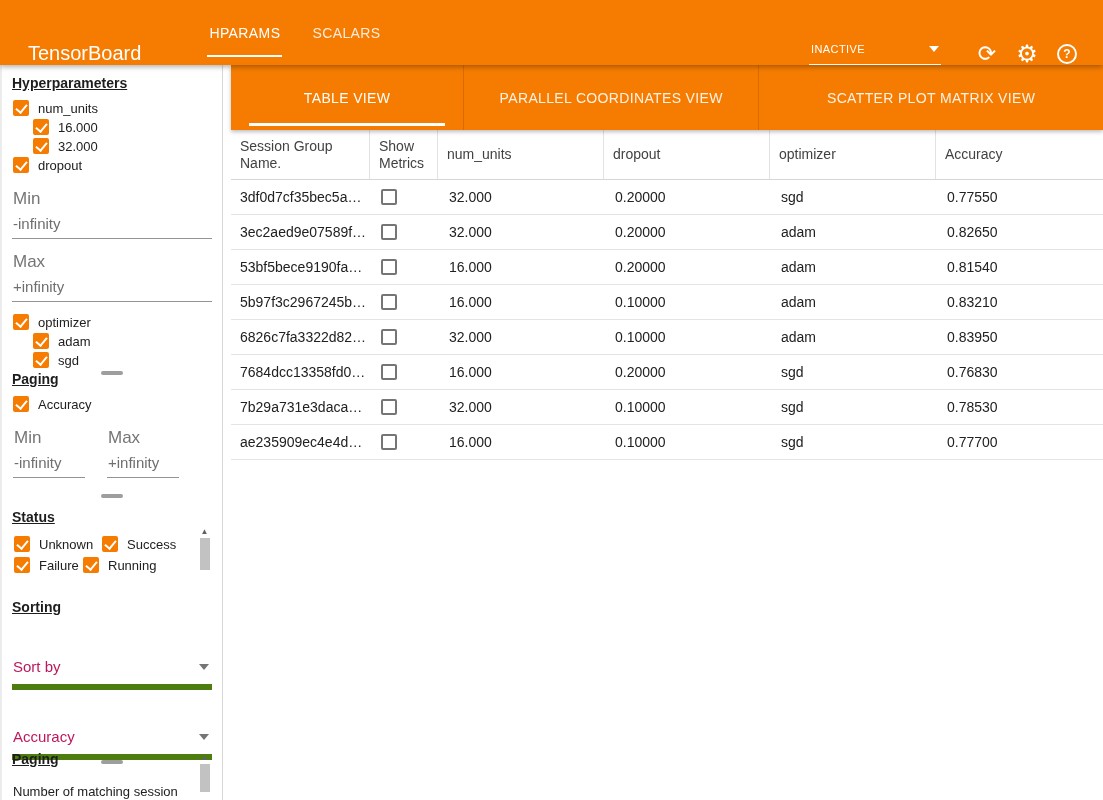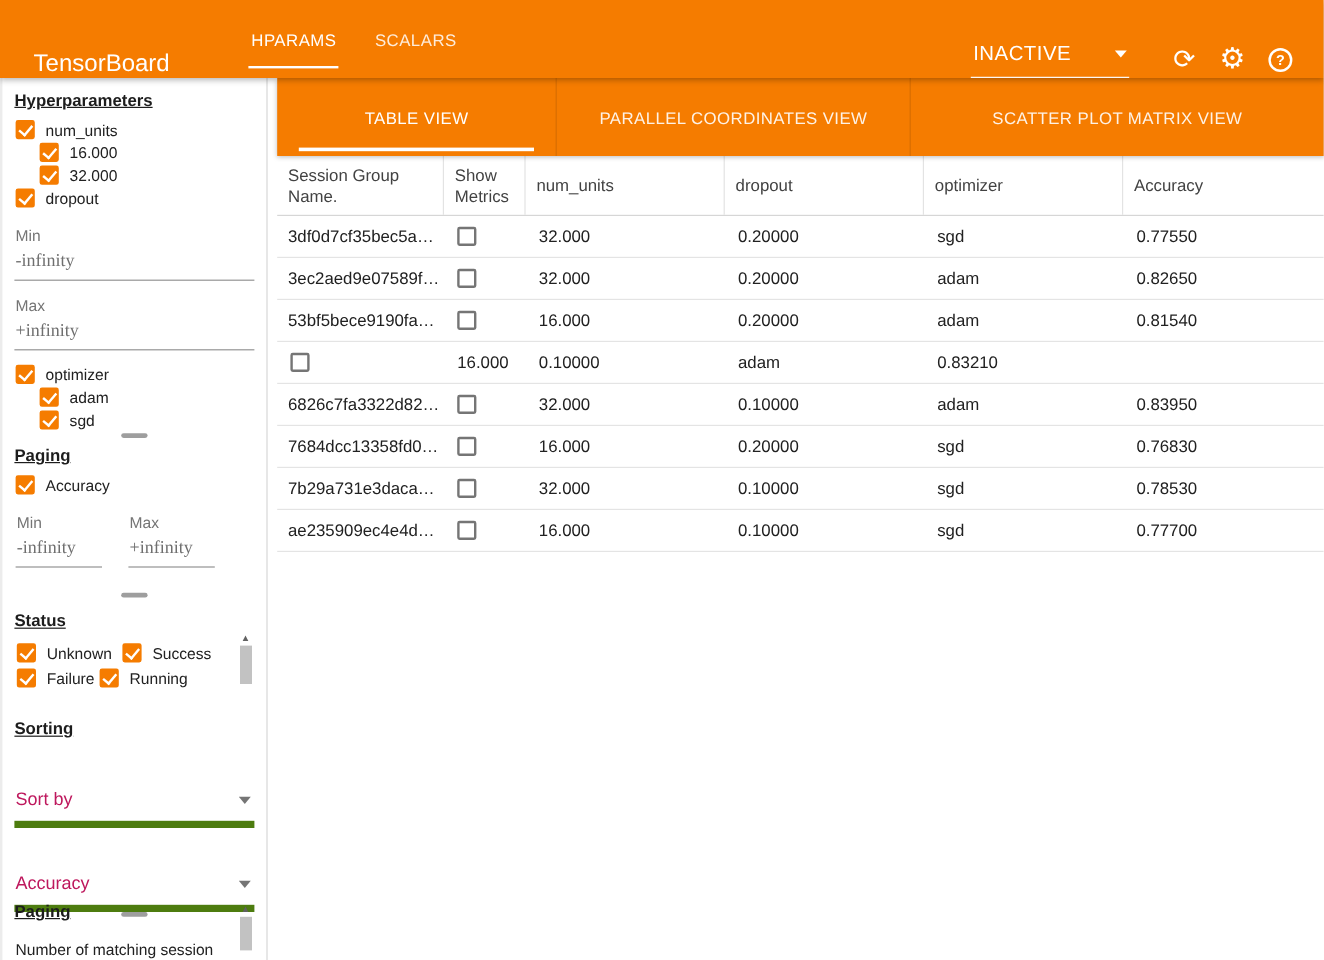--- a/index.html
+++ b/index.html
@@ -11,21 +11,21 @@
     display:flex;align-items:flex-end;color:#fff;z-index:20;box-shadow:0 2px 5px rgba(0,0,0,.3)}
   .tb-title{font-size:20px;font-weight:400;margin-left:28px;white-space:nowrap}
   .tb-tabs{display:flex;height:100%;margin-left:52px}
   .tb-tab{display:flex;align-items:center;padding:0 16px;font-size:14px;letter-spacing:.4px;
     cursor:pointer;position:relative;color:rgba(255,255,255,.85);text-transform:uppercase}
   .tb-tab.active{color:#fff}
   .tb-tab.active::after{content:"";position:absolute;left:14px;right:14px;bottom:8px;height:2px;background:#fff}
   .tb-right{margin-left:auto;display:flex;align-items:center;margin-right:26px}
   .reload-select{width:132px;display:flex;align-items:center;justify-content:space-between;
     border-bottom:1px solid rgba(255,255,255,.95);padding:0 2px 9px 2px;margin-right:16px;
-    font-size:17px;letter-spacing:.4px;cursor:pointer}
+    font-size:11px;letter-spacing:.4px;cursor:pointer}
   .caret-w{width:0;height:0;border-left:5px solid transparent;border-right:5px solid transparent;
     border-top:6px solid #fff}
   .icon-btn{width:20px;height:20px;display:flex;align-items:center;justify-content:center;
     font-size:22px;line-height:20px;cursor:pointer;margin-left:20px;color:#fff}
   .icon-btn.gear{font-size:24px}
   .icon-btn.help{border:2px solid #fff;border-radius:50%;font-size:12px;font-weight:bold}
 
   
   .sidebar{position:fixed;top:65px;left:0;width:223px;height:735px;background:#fff;
     border-right:1px solid #d8d8d8;border-left:2px solid #ececec;overflow:hidden;padding:2px 10px 0 10px}
@@ -36,23 +36,23 @@
   .sec-sorting{height:152px}
   .sb-title{font-size:14px;font-weight:bold;color:#1d1d1d;text-decoration:underline;margin:8px 0 9px 0}
   .cb-row{display:flex;align-items:center;margin:0 0 3px 1px;cursor:pointer}
   .cb-row .lbl{font-size:13px;color:#212121;margin-left:9px;white-space:nowrap}
   .indent{margin-left:21px}
   .cb{width:16px;height:16px;border:2px solid #757575;border-radius:2px;background:#fff;
     position:relative;flex:none;cursor:pointer}
   .cb.checked{background:#f57c00;border-color:#f57c00}
   .cb.checked::after{content:"";position:absolute;left:3px;top:0;width:5px;height:9px;
     border:solid #fff;border-width:0 2px 2px 0;transform:rotate(40deg)}
-  .field-label{font-size:13px;color:#757575;margin:13px 0 0 1px}
+  .field-label{font-size:17px;color:#757575;margin:13px 0 0 1px}
   input.uline{border:none;border-bottom:1px solid #949494;background:transparent;outline:none;
-    font-family:Liberation Serif, serif;font-size:15px;color:#212121;width:200px;padding:6px 0 6px 1px}
+    font-family:Liberation Sans, sans-serif;font-size:15px;color:#212121;width:200px;padding:6px 0 6px 1px}
   input.uline::placeholder{color:#6f6f6f;opacity:1}
   input.uline.small{width:72px}
   .minmax{display:flex;gap:22px;margin-left:1px}
   .opt-group{margin-top:12px}
   .handle{width:22px;height:4px;background:#9e9e9e;border-radius:2px;margin:auto auto 3px auto;cursor:ns-resize;flex:none}
   .status-opts{display:flex;flex-wrap:wrap;width:182px;margin:2px 0 0 1px}
   .status-opts .cb-row{margin-bottom:5px}
   .so-1{width:87px}
   .so-3{width:68px}
   .vscroll{position:absolute;right:2px;width:11px;display:flex;flex-direction:column;align-items:center}
@@ -264,20 +264,21 @@
     <div class="td">
         <span class="cb"></span>
       </div>
     <div class="td">16.000</div>
     <div class="td">0.20000</div>
     <div class="td">adam</div>
     <div class="td">0.81540</div>
   </div>
 
   <div class="grid-row trow">
+    <div class="td name">5b97f3c2967245b…</div>
     <div class="td">
         <span class="cb"></span>
       </div>
     <div class="td">16.000</div>
     <div class="td">0.10000</div>
     <div class="td">adam</div>
     <div class="td">0.83210</div>
   </div>
 
   <div class="grid-row trow">

